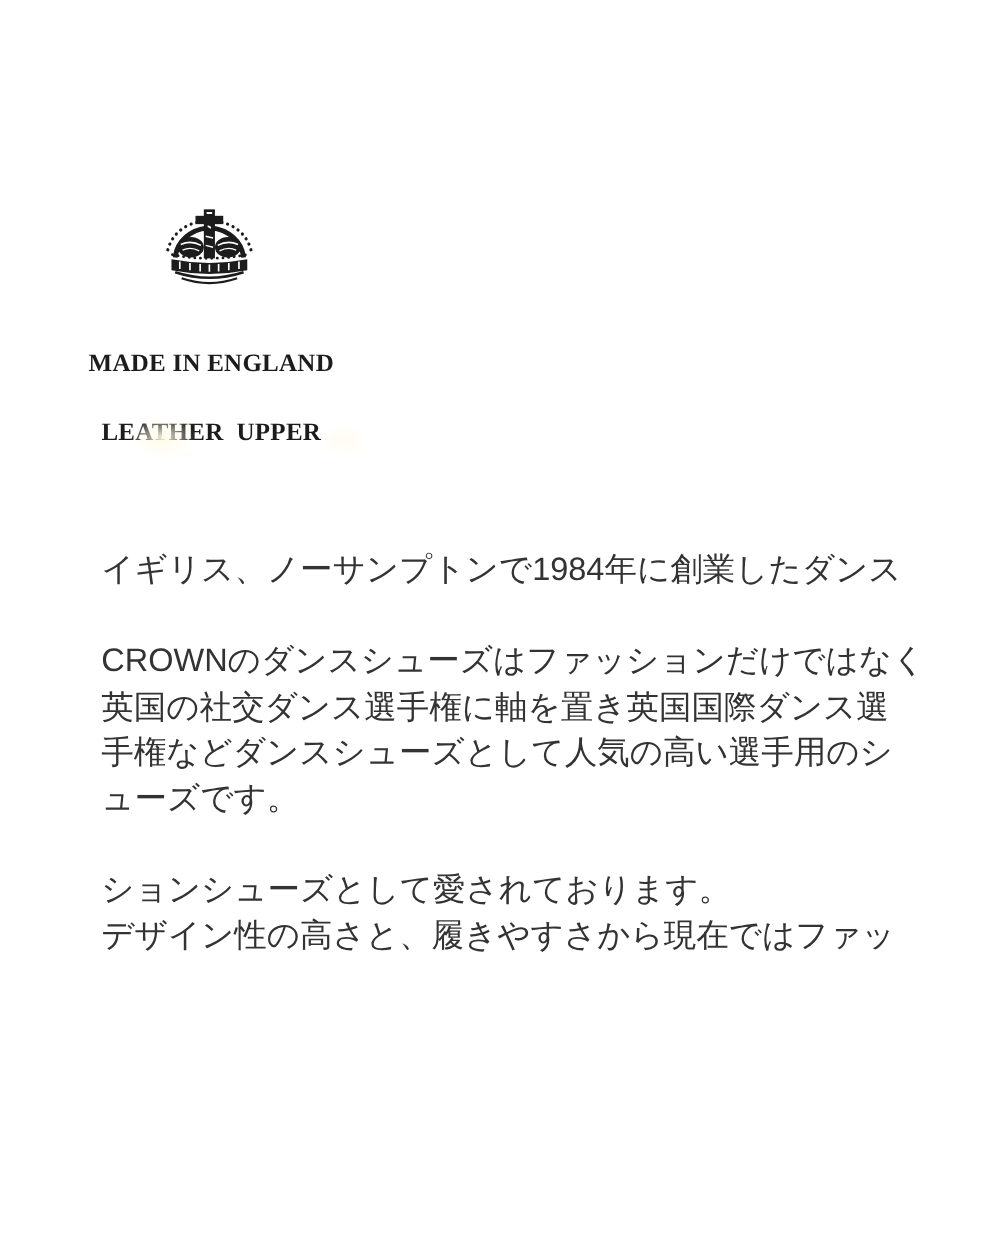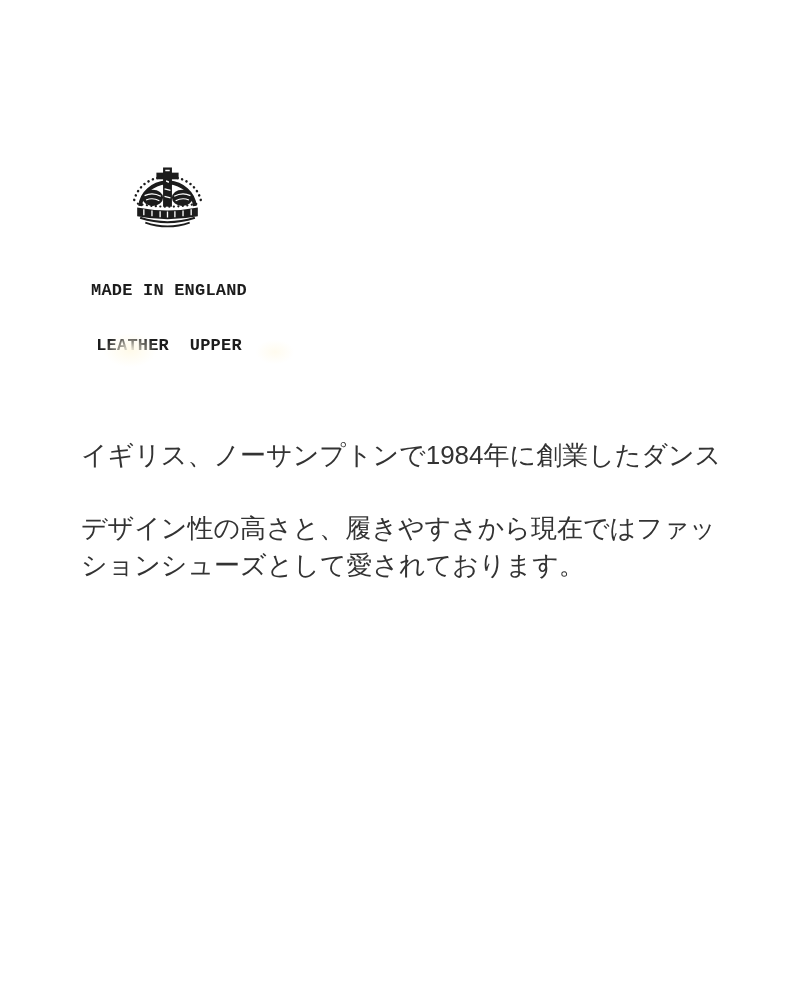--- a/index.html
+++ b/index.html
@@ -18,23 +18,23 @@
     width: 75px; height: 71px;
   }
   .crown-stamp svg { width: 100%; height: 100%; display: block; }
 
   
   .stamp-text {
     position: absolute;
     left: 68px; top: 245px;
     width: 202px;
     text-align: center;
-    font-family: Liberation Mono, monospace;
+    font-family: Liberation Serif, serif;
     font-weight: bold;
-    font-size: 17px;
+    font-size: 20px;
     line-height: 18.4px;
     letter-spacing: 0.2px;
     color: #1c1c1c;
     white-space: pre; 
   }
 
   
   .wm {
     position: absolute;
     pointer-events: none;
@@ -107,16 +107,22 @@
 </div>
 
 <div class="wm wm-1"></div>
 <div class="wm wm-2"></div>
 
 <div class="description">
   <div class="para">
     <div class="line">イギリス、ノーサンプトンで1984年に創業したダンス</div>
   </div>
   <div class="para">
+    <div class="line">CROWNのダンスシューズはファッションだけではなく</div>
+    <div class="line">英国の社交ダンス選手権に軸を置き英国国際ダンス選</div>
+    <div class="line">手権などダンスシューズとして人気の高い選手用のシ</div>
+    <div class="line">ューズです。</div>
+  </div>
+  <div class="para">
+    <div class="line">ションシューズとして愛されております。</div>
     <div class="line">デザイン性の高さと、履きやすさから現在ではファッ</div>
-    <div class="line">ションシューズとして愛されております。</div>
   </div>
 </div>
 
 </body></html>

